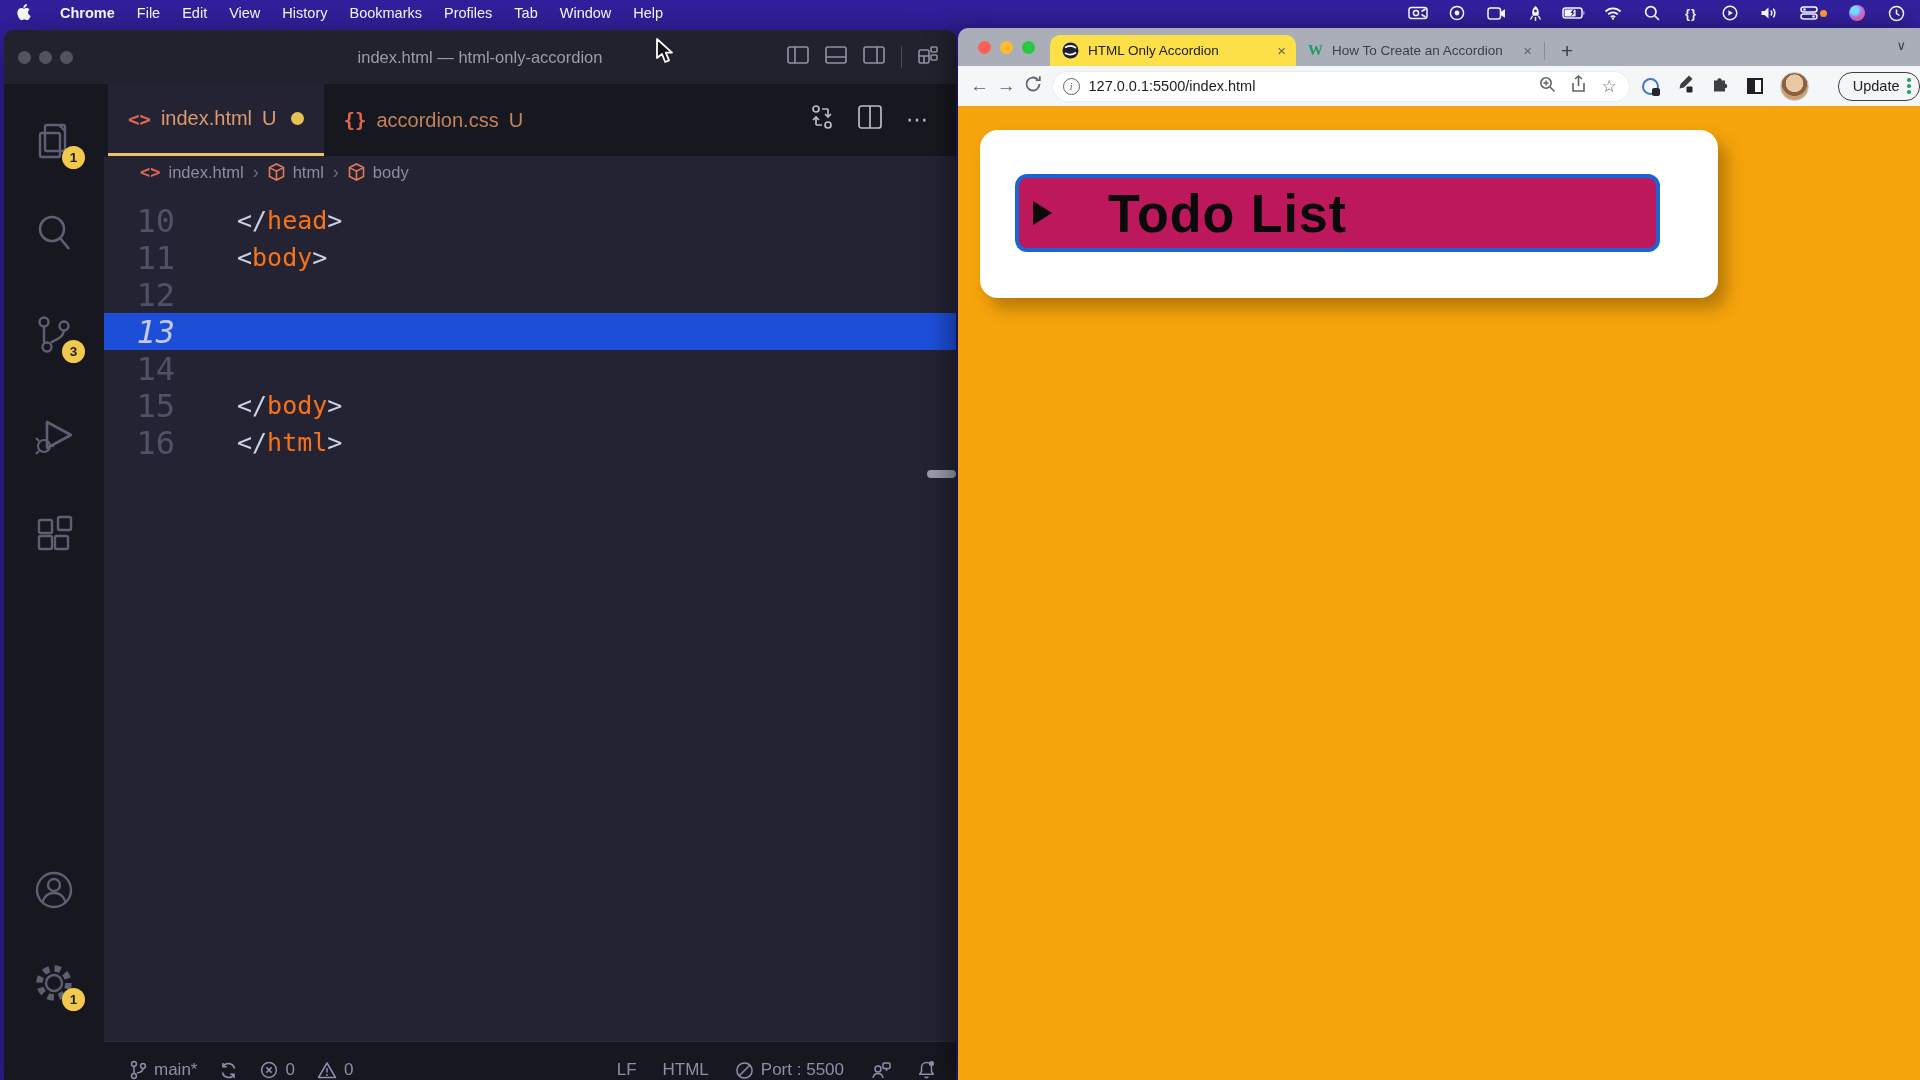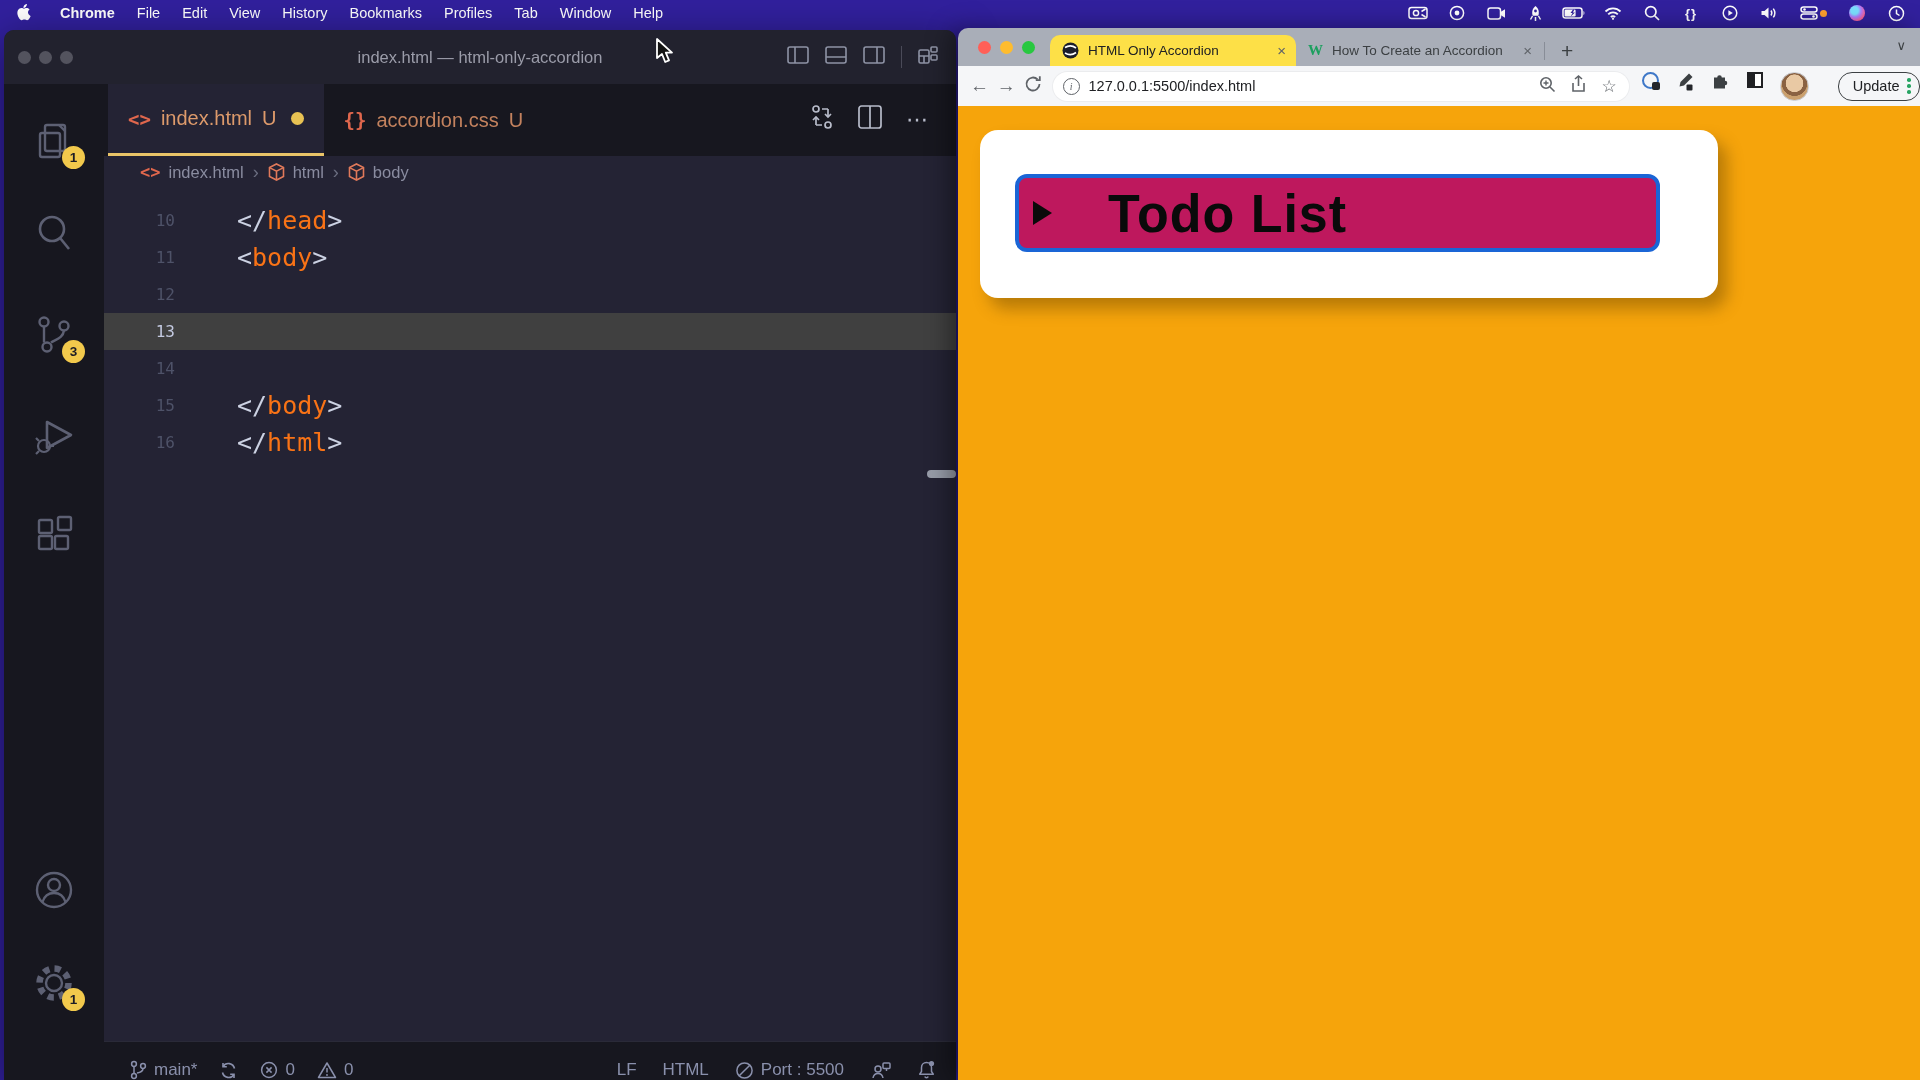--- a/index.html
+++ b/index.html
@@ -43,22 +43,22 @@
   .vs-tab .dirty-dot{width:13px;height:13px;border-radius:50%;background:#e8c253;margin-left:4px;}
   .editor-actions{position:absolute;right:28px;top:0;height:100%;display:flex;align-items:center;gap:24px;color:#b8bcca;font-size:22px;}
   .breadcrumbs{height:32px;background:#242334;display:flex;align-items:center;padding-left:36px;gap:9px;font-size:16.5px;color:#8a8ca0;flex:0 0 auto;}
   .crumb{display:flex;align-items:center;gap:8px;}
   .crumb-glyph{font-family:"DejaVu Sans Mono",monospace;font-weight:bold;font-size:17px;color:#e0674d;}
   .crumb-cube{color:#e0795a;display:flex;}
   .crumb-sep{color:#6b6e80;font-size:18px;}
 
   .code-area{position:relative;flex:1;background:#242334;font-family:"DejaVu Sans Mono",monospace;font-size:25px;padding-top:14px;overflow:hidden;}
   .code-line{position:relative;height:37px;display:flex;align-items:center;}
-  .code-line.active-line{background:#404040;}
-  .lineno{width:71px;text-align:right;color:#4e5268;flex:0 0 auto;font-size:16px;}
+  .code-line.active-line{background:#1d4ed8;font-style:italic;}
+  .lineno{width:71px;text-align:right;color:#4e5268;flex:0 0 auto;font-size:32px;}
   .active-line .lineno{color:#c3c9e0;}
   .code-text{padding-left:62px;white-space:pre;}
   .tok-p{color:#ccd2e3;}
   .tok-t{color:#f97316;}
   .scroll-handle{position:absolute;right:0;top:282px;width:29px;height:8px;border-radius:4px;background:#979ca8;}
 
   .statusbar{height:38px;background:#17171f;border-top:1px solid #2a2a38;display:flex;align-items:flex-end;color:#8a90ac;font-size:17px;flex:0 0 auto;padding:0 20px 0 26px;gap:27px;}
   .sb-left{display:flex;align-items:center;gap:22px;}
   .sb-right{margin-left:auto;display:flex;align-items:center;gap:26px;}
   .sb-item{display:flex;align-items:center;gap:7px;}
@@ -81,21 +81,21 @@
   .newtab{font-size:21px;color:#3c4043;margin-bottom:3px;padding:0 8px;}
   .strip-chevron{position:absolute;right:14px;top:10px;color:#3c4043;font-size:13px;}
 
   .ch-toolbar{position:relative;height:40px;background:#f5f6f8;flex:0 0 auto;display:flex;align-items:center;}
   .nav-btn{width:28px;text-align:center;font-size:19px;color:#5f6368;}
   .nav-btn.back{margin-left:8px;}
   .omnibox{position:relative;margin-left:6px;width:600px;height:29px;background:#ffffff;border-radius:15px;display:flex;align-items:center;padding:0 10px;box-sizing:border-box;box-shadow:0 0 0 1px rgba(0,0,0,.04);}
   .info-badge{width:15px;height:15px;border-radius:50%;border:1.4px solid #5f6368;color:#5f6368;font-size:10px;display:flex;align-items:center;justify-content:center;font-family:"Liberation Serif",serif;font-style:italic;flex:0 0 auto;margin-right:9px;}
   .url-text{font-size:14.5px;color:#202124;flex:1;white-space:nowrap;overflow:hidden;}
   .omni-icons{display:flex;align-items:center;gap:15px;color:#5f6368;margin-right:2px;}
-  .ext-row{display:flex;align-items:flex-start;gap:17px;margin-left:13px;color:#3c4043;}
+  .ext-row{display:flex;align-items:center;gap:17px;margin-left:13px;color:#3c4043;}
   .ext-circle{width:17px;height:17px;border-radius:50%;border:2.5px solid #3f78c8;position:relative;box-sizing:border-box;}
   .ext-circle .mini-lock{position:absolute;right:-3px;bottom:-3px;width:8px;height:8px;background:#24262b;border-radius:2px;}
   .dark-reader{width:16px;height:16px;border:2px solid #202124;box-sizing:border-box;background:linear-gradient(90deg,#202124 50%,#ffffff 50%);}
   .avatar{width:27px;height:27px;border-radius:50%;background:radial-gradient(circle at 50% 38%,#e9c9a4 0 40%,#8a6242 42% 58%,#caa06e 60%);border:1px solid #c9ccd2;}
   .update-btn{margin-left:12px;height:27px;border:1.6px solid #3c4043;border-radius:14px;display:flex;align-items:center;padding:0 8px 0 14px;font-size:14.5px;color:#202124;background:transparent;gap:8px;}
   .update-dots{display:flex;flex-direction:column;gap:2.5px;}
   .update-dots i{width:3.5px;height:3.5px;border-radius:50%;background:#27a463;}
 
   .ch-content{position:relative;flex:1;background:#f6a40b;}
   .card{position:absolute;left:22px;top:24px;width:738px;height:168px;background:#ffffff;border-radius:18px;box-shadow:9px 11px 16px rgba(70,45,0,.35);}

